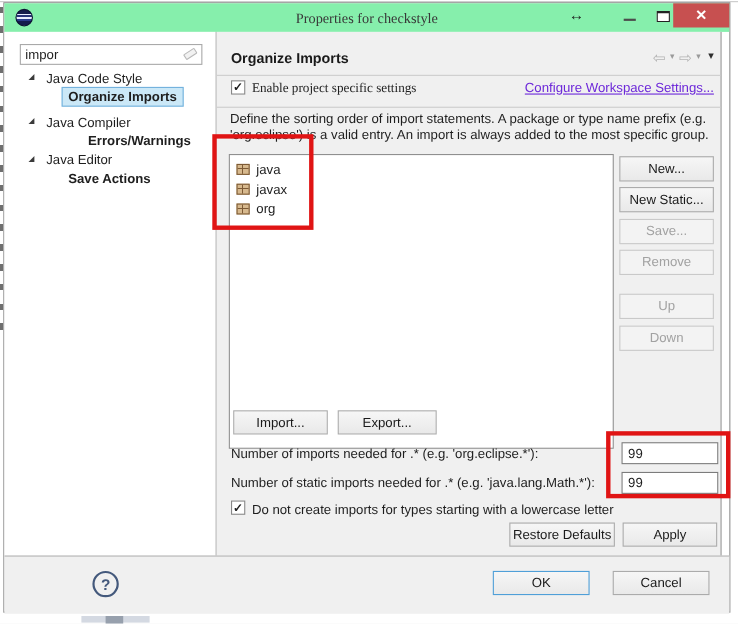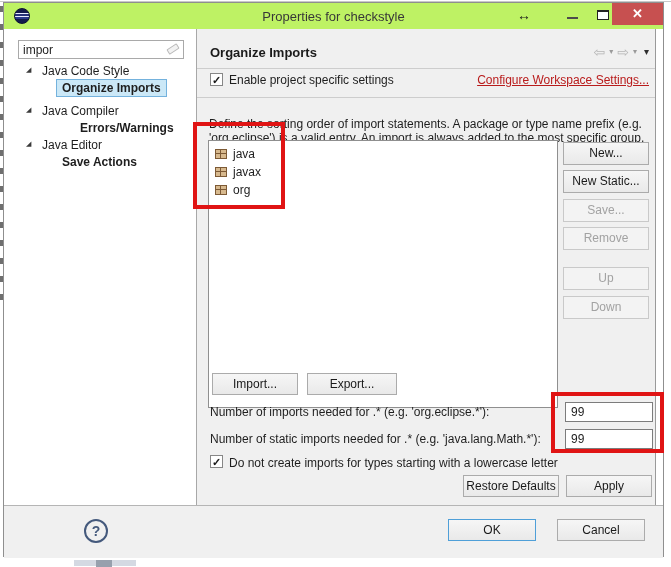--- a/index.html
+++ b/index.html
@@ -17,21 +17,21 @@
   .bg-bottom1 { position:absolute; left:74px; top:560px; width:62px; height:6px; background:#d4d9e2; }
   .bg-bottom2 { position:absolute; left:96px; top:560px; width:16px; height:7px; background:#97a0ad; }
 
   
   .dialog {
     position:absolute; left:3px; top:2px; width:661px; height:555px;
     background:#ffffff; border:1px solid #8f8f8f;
   }
 
   
-  .titlebar { position:absolute; left:0; top:0; width:100%; height:26px; background:#bef264; }
+  .titlebar { position:absolute; left:0; top:0; width:100%; height:26px; background:#86efac;font-family:Liberation Serif, serif; }
   .app-icon {
     position:absolute; left:10px; top:5px; width:16px; height:16px; border-radius:50%;
     background:linear-gradient(180deg,#141b4d 0 26%,#e8ecff 26% 34%,#27327a 34% 48%,#e8ecff 48% 56%,#2a3a8c 56% 72%,#141b4d 72% 100%);
     border:1px solid #0d1233;
   }
   .win-title { position:absolute; left:0; right:0; top:6px; text-align:center; font-size:13px; color:#383838; }
   .tb-detach { position:absolute; right:132px; top:4px; font-size:14px; font-weight:bold; color:#1c1c1c; cursor:default; }
   .tb-min { position:absolute; right:85px; top:14px; width:11px; height:2px; background:#4c4c4c; }
   .tb-max { position:absolute; right:54px; top:7px; width:12px; height:10px; border:1px solid #222; border-top-width:2px; background:#fff; }
   .tb-close {
@@ -75,23 +75,23 @@
   .nav-arrow { color:#b5b5b5; font-size:14px; line-height:14px; }
   .nav-caret { color:#9a9a9a; font-size:8px; line-height:8px; }
   .nav-menu { color:#2e2e2e; font-size:10px; line-height:10px; margin-left:3px; }
   .sep { position:absolute; left:0; right:0; height:1px; background:#cdcdcd; }
   .sep1 { top:39px; } .sep2 { top:68px; }
 
   .cb {
     position:absolute; width:13px; height:13px; background:#fff; border:1px solid #878787;
     text-align:center; font-size:11px; line-height:12px; color:#1b1b1b; font-weight:bold;
   }
-  .cb1 { left:13px; top:44px; } .cb1-label { position:absolute; left:32px; top:44px; }
-  .ws-link { position:absolute; right:6px; top:44px; color:#b91c1c; text-decoration:underline; cursor:pointer; }
-  .desc { position:absolute; left:12px; top:88px; width:442px; line-height:14px; color:#1e1e1e; }
+  .cb1 { left:13px; top:44px; } .cb1-label { position:absolute; left:32px; top:44px;font-family:Liberation Serif, serif; }
+  .ws-link { position:absolute; right:6px; top:44px; color:#6d28d9; text-decoration:underline; cursor:pointer; }
+  .desc { position:absolute; left:12px; top:72px; width:442px; line-height:14px; color:#1e1e1e; }
 
   .listbox {
     position:absolute; left:11px; top:111px; width:350px; height:268px;
     background:#ffffff; border:1px solid #8f8f8f; padding-top:4px;
   }
   .list-item { display:flex; align-items:center; height:18px; padding-left:6px; cursor:default; }
   .pkg-icon {
     width:12px; height:10px; margin-right:6px; flex:0 0 auto;
     background-color:#d7b98e; border:1px solid #7d5a35;
     background-image:

